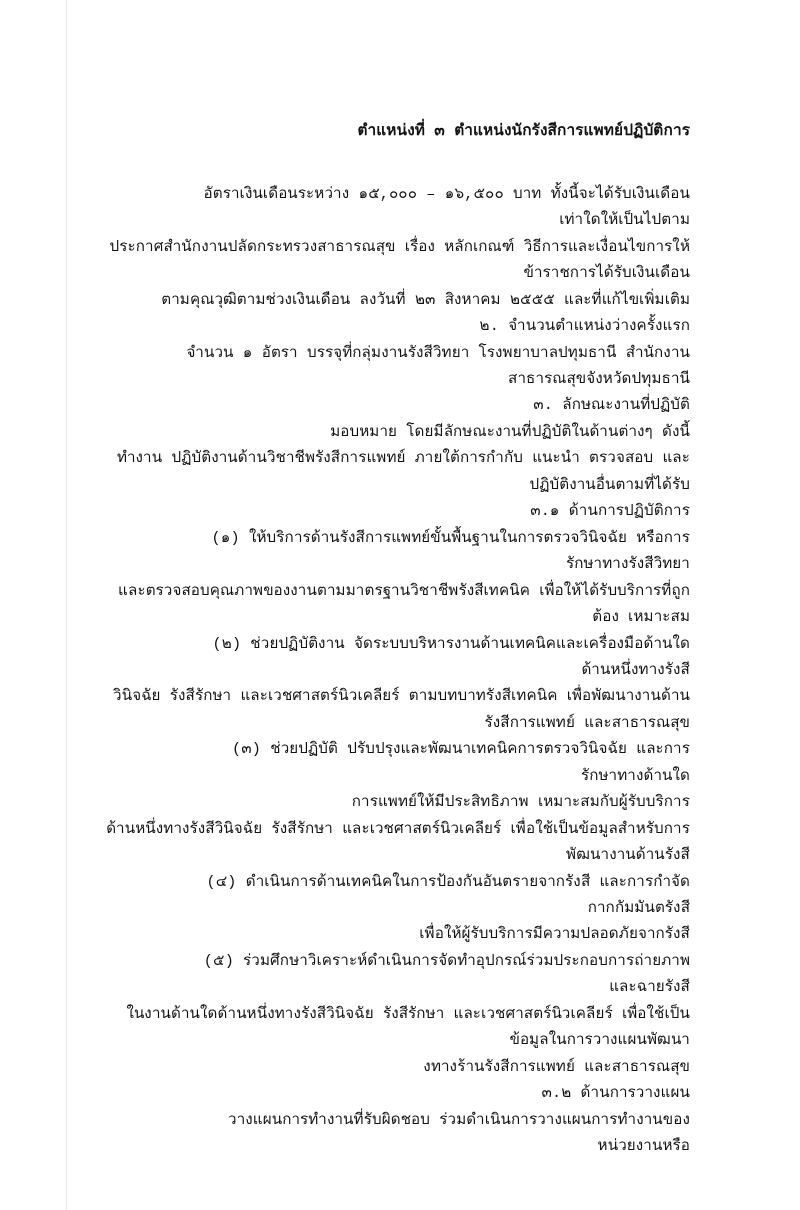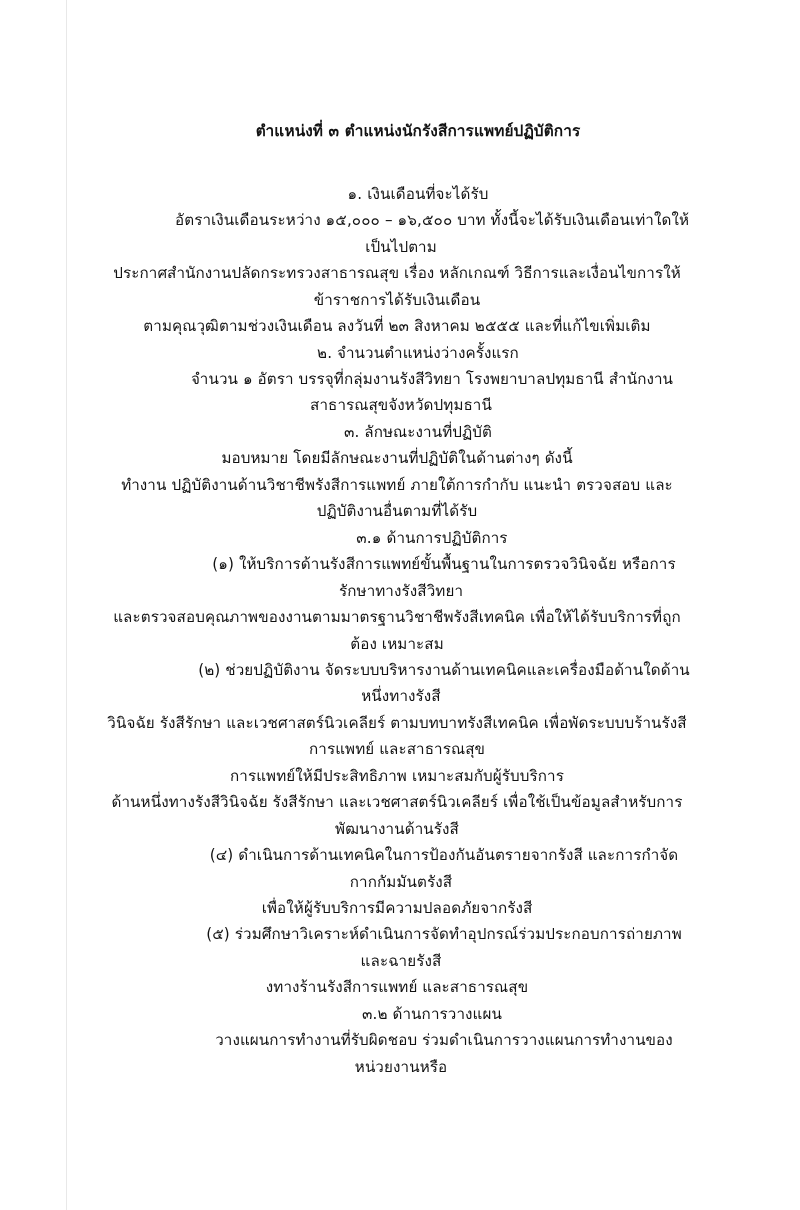--- a/index.html
+++ b/index.html
@@ -37,43 +37,40 @@
     color: #121212;
     letter-spacing: 0.1px;
   }
   .heading {
     font-weight: bold;
     margin: 0 0 36px 0;
     font-size: 15.4px;
   }
   p {
     margin: 0;
-    text-align: center;
+    text-align: right;
+    font-family: Liberation Mono, monospace;
   }
   
   .i0 { text-indent: 0; padding-left: 38px; }
   .i1 { text-indent: 34px; }
   .i2 { text-indent: 62px; }
   .i3 { text-indent: 86px; }
   .hang-neg { margin-left: -46px; }
 </style>
 </head>
 <body>
 
 <div class="page">
   <div class="scan-line"></div>
 
   <div class="doc">
 
     <p class="heading i1">ตำแหน่งที่ ๓ ตำแหน่งนักรังสีการแพทย์ปฏิบัติการ</p>
 
-    <p class="i1">
-      <span>๑.</span>
-      <span>เงินเดือนที่จะได้รับ</span>
-    </p>
     <p class="i2">อัตราเงินเดือนระหว่าง ๑๕,๐๐๐ – ๑๖,๕๐๐ บาท ทั้งนี้จะได้รับเงินเดือนเท่าใดให้เป็นไปตาม</p>
     <p class="i0 hang-neg">ประกาศสำนักงานปลัดกระทรวงสาธารณสุข เรื่อง หลักเกณฑ์ วิธีการและเงื่อนไขการให้ข้าราชการได้รับเงินเดือน</p>
     <p class="i0 hang-neg">ตามคุณวุฒิตามช่วงเงินเดือน ลงวันที่ ๒๓ สิงหาคม ๒๕๕๕ และที่แก้ไขเพิ่มเติม</p>
 
     <p class="i1">
       <span>๒.</span>
       <span>จำนวนตำแหน่งว่างครั้งแรก</span>
     </p>
     <p class="i2">จำนวน ๑ อัตรา บรรจุที่กลุ่มงานรังสีวิทยา โรงพยาบาลปทุมธานี สำนักงานสาธารณสุขจังหวัดปทุมธานี</p>
 
@@ -92,35 +89,40 @@
     <p class="i3">
       <span>(๑)</span>
       <span>ให้บริการด้านรังสีการแพทย์ขั้นพื้นฐานในการตรวจวินิจฉัย หรือการรักษาทางรังสีวิทยา</span>
     </p>
     <p class="i0 hang-neg">และตรวจสอบคุณภาพของงานตามมาตรฐานวิชาชีพรังสีเทคนิค เพื่อให้ได้รับบริการที่ถูกต้อง เหมาะสม</p>
 
     <p class="i3">
       <span>(๒)</span>
       <span>ช่วยปฏิบัติงาน จัดระบบบริหารงานด้านเทคนิคและเครื่องมือด้านใดด้านหนึ่งทางรังสี</span>
     </p>
-    <p class="i0 hang-neg">วินิจฉัย รังสีรักษา และเวชศาสตร์นิวเคลียร์ ตามบทบาทรังสีเทคนิค เพื่อพัดระบบบร้านรังสีการแพทย์ และสาธารณสุข</p>
+    <p class="i0 hang-neg">วินิจฉัย รังสีรักษา และเวชศาสตร์นิวเคลียร์ ตามบทบาทรังสีเทคนิค เพื่อพัฒนางานด้านรังสีการแพทย์ และสาธารณสุข</p>
 
+    <p class="i3">
+      <span>(๓)</span>
+      <span>ช่วยปฏิบัติ ปรับปรุงและพัฒนาเทคนิคการตรวจวินิจฉัย และการรักษาทางด้านใด</span>
+    </p>
     <p class="i0 hang-neg">การแพทย์ให้มีประสิทธิภาพ เหมาะสมกับผู้รับบริการ</p>
     <p class="i0 hang-neg">ด้านหนึ่งทางรังสีวินิจฉัย รังสีรักษา และเวชศาสตร์นิวเคลียร์ เพื่อใช้เป็นข้อมูลสำหรับการพัฒนางานด้านรังสี</p>
 
     <p class="i3">
       <span>(๔)</span>
       <span>ดำเนินการด้านเทคนิคในการป้องกันอันตรายจากรังสี และการกำจัดกากกัมมันตรังสี</span>
     </p>
     <p class="i0 hang-neg">เพื่อให้ผู้รับบริการมีความปลอดภัยจากรังสี</p>
 
     <p class="i3">
       <span>(๕)</span>
       <span>ร่วมศึกษาวิเคราะห์ดำเนินการจัดทำอุปกรณ์ร่วมประกอบการถ่ายภาพ และฉายรังสี</span>
     </p>
+    <p class="i0 hang-neg">ในงานด้านใดด้านหนึ่งทางรังสีวินิจฉัย รังสีรักษา และเวชศาสตร์นิวเคลียร์ เพื่อใช้เป็นข้อมูลในการวางแผนพัฒนา</p>
     <p class="i0 hang-neg">งทางร้านรังสีการแพทย์ และสาธารณสุข</p>
 
     <p class="i2">
       <span>๓.๒</span>
       <span>ด้านการวางแผน</span>
     </p>
     <p class="i3">วางแผนการทำงานที่รับผิดชอบ ร่วมดำเนินการวางแผนการทำงานของหน่วยงานหรือ</p>
 
   </div>
 </div>

